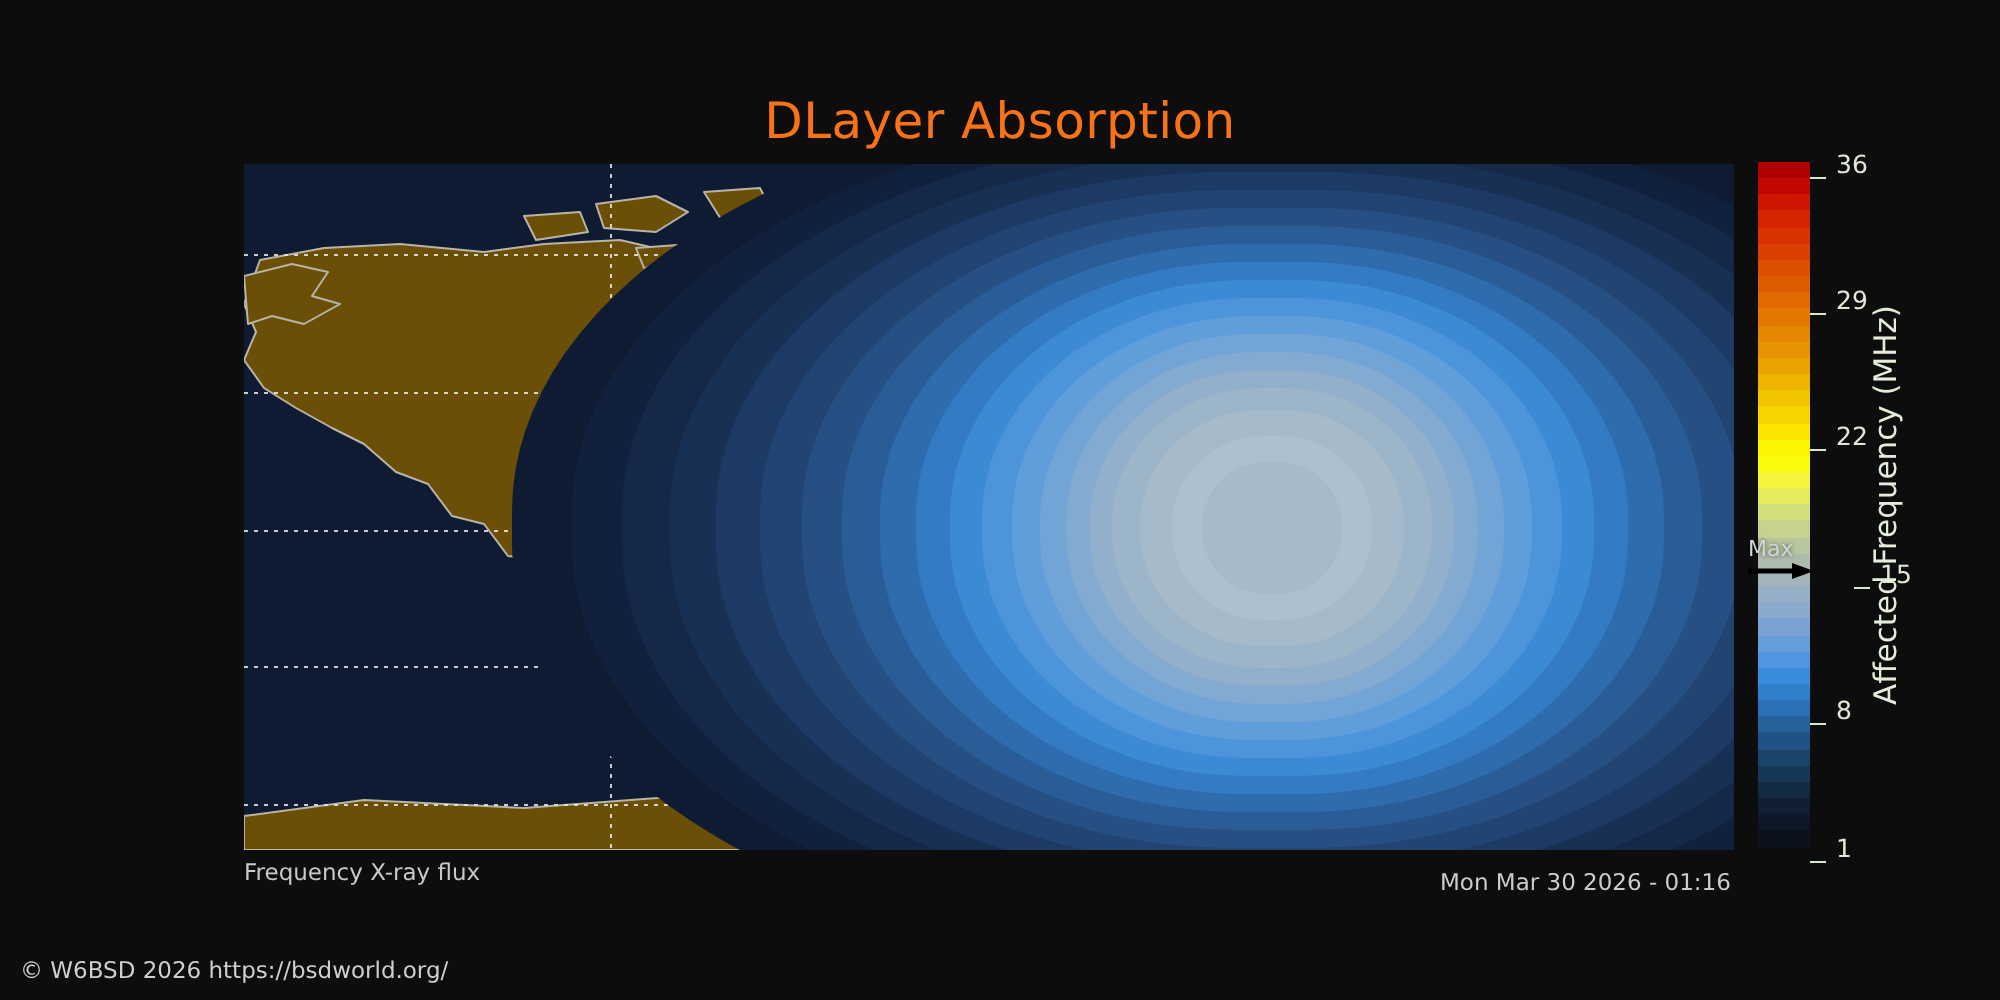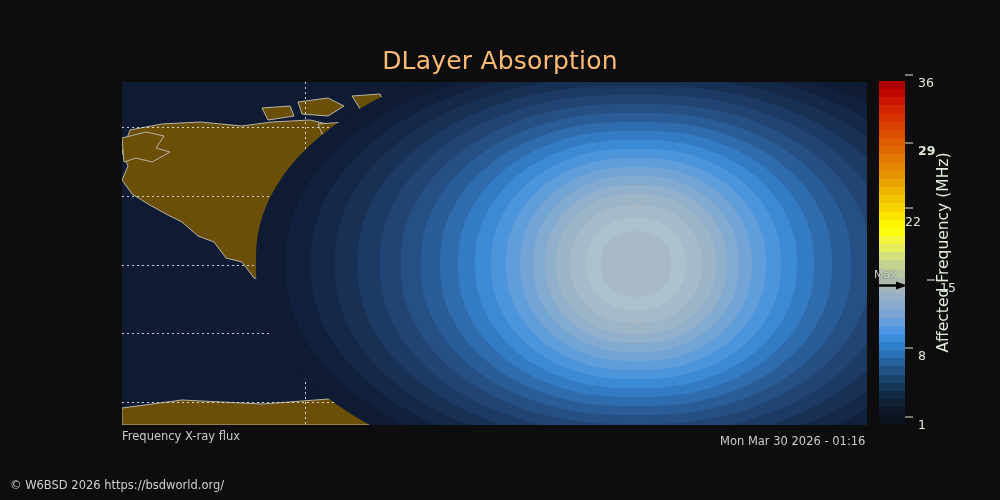--- a/index.html
+++ b/index.html
@@ -8,21 +8,21 @@
     background: #0d0d0d;
     font-family: "DejaVu Sans", sans-serif;
     overflow: hidden;
   }
   #root { position: relative; width: 1000px; height: 500px; background: #0d0d0d; }
 
   
   .title {
     position: absolute; left: 0; top: 46px; width: 1000px;
     text-align: center;
-    color: #fdba74;
+    color: #f97316;
     font-size: 25px;
     letter-spacing: .2px;
     font-family: "DejaVu Sans", sans-serif;
   }
 
   
   .map-wrap {
     position: absolute;
     left: 122px; top: 82px;
     width: 745px; height: 343px;
@@ -61,21 +61,21 @@
   }
 
   
   .cbar {
     position: absolute;
     left: 879px; top: 81px;
     width: 26px; height: 343px;
   }
   .cbar-seg { width: 26px; }
   .cbar-ticks { position: absolute; left: 905px; top: 81px; width: 60px; height: 343px; }
-  .tick { position: absolute; left: 0; display: flex; align-items: flex-start; gap: 5px; transform: translateY(-50%); }
+  .tick { position: absolute; left: 0; display: flex; align-items: flex-end; gap: 5px; transform: translateY(-50%); }
   .tick-line { display:block; width: 8px; height: 1px; background: #d9e7cf; }
   .tick-lab { color: #dfe9d6; font-size: 12.5px; font-family: "DejaVu Sans", sans-serif; }
 
   .cbar-axis-label {
     position: absolute;
     left: 930px; top: 81px;
     width: 343px; height: 26px;
     transform-origin: 0 0;
     transform: rotate(-90deg) translateX(-343px);
     display: flex; align-items: center; justify-content: center;
@@ -262,25 +262,25 @@
       <div class="cbar-seg" style="height: 8.16667px; background: rgb(19, 42, 67);"></div>
       <div class="cbar-seg" style="height: 8.16667px; background: rgb(16, 31, 51);"></div>
       <div class="cbar-seg" style="height: 8.16667px; background: rgb(13, 23, 39);"></div>
       <div class="cbar-seg" style="height: 8.16667px; background: rgb(11, 18, 29);"></div>
     </div>
   <div class="cbar-ticks" id="cbar-ticks">
       <div class="tick" style="top: 0.5px;">
         <span class="tick-line"></span>
         <span class="tick-lab">36</span>
       </div>
-      <div class="tick" style="top: 68.6px; font-weight: bold;">
+      <div class="tick" style="top: 68.6px;">
         <span class="tick-line"></span>
         <span class="tick-lab">29</span>
       </div>
-      <div class="tick" style="top: 137.2px; flex-direction: column;">
+      <div class="tick" style="top: 137.2px;">
         <span class="tick-line"></span>
         <span class="tick-lab">22</span>
       </div>
       <div class="tick" style="top: 205.8px; margin-left: 22px;">
         <span class="tick-line"></span>
         <span class="tick-lab">15</span>
       </div>
       <div class="tick" style="top: 274.4px;">
         <span class="tick-line"></span>
         <span class="tick-lab">8</span>

